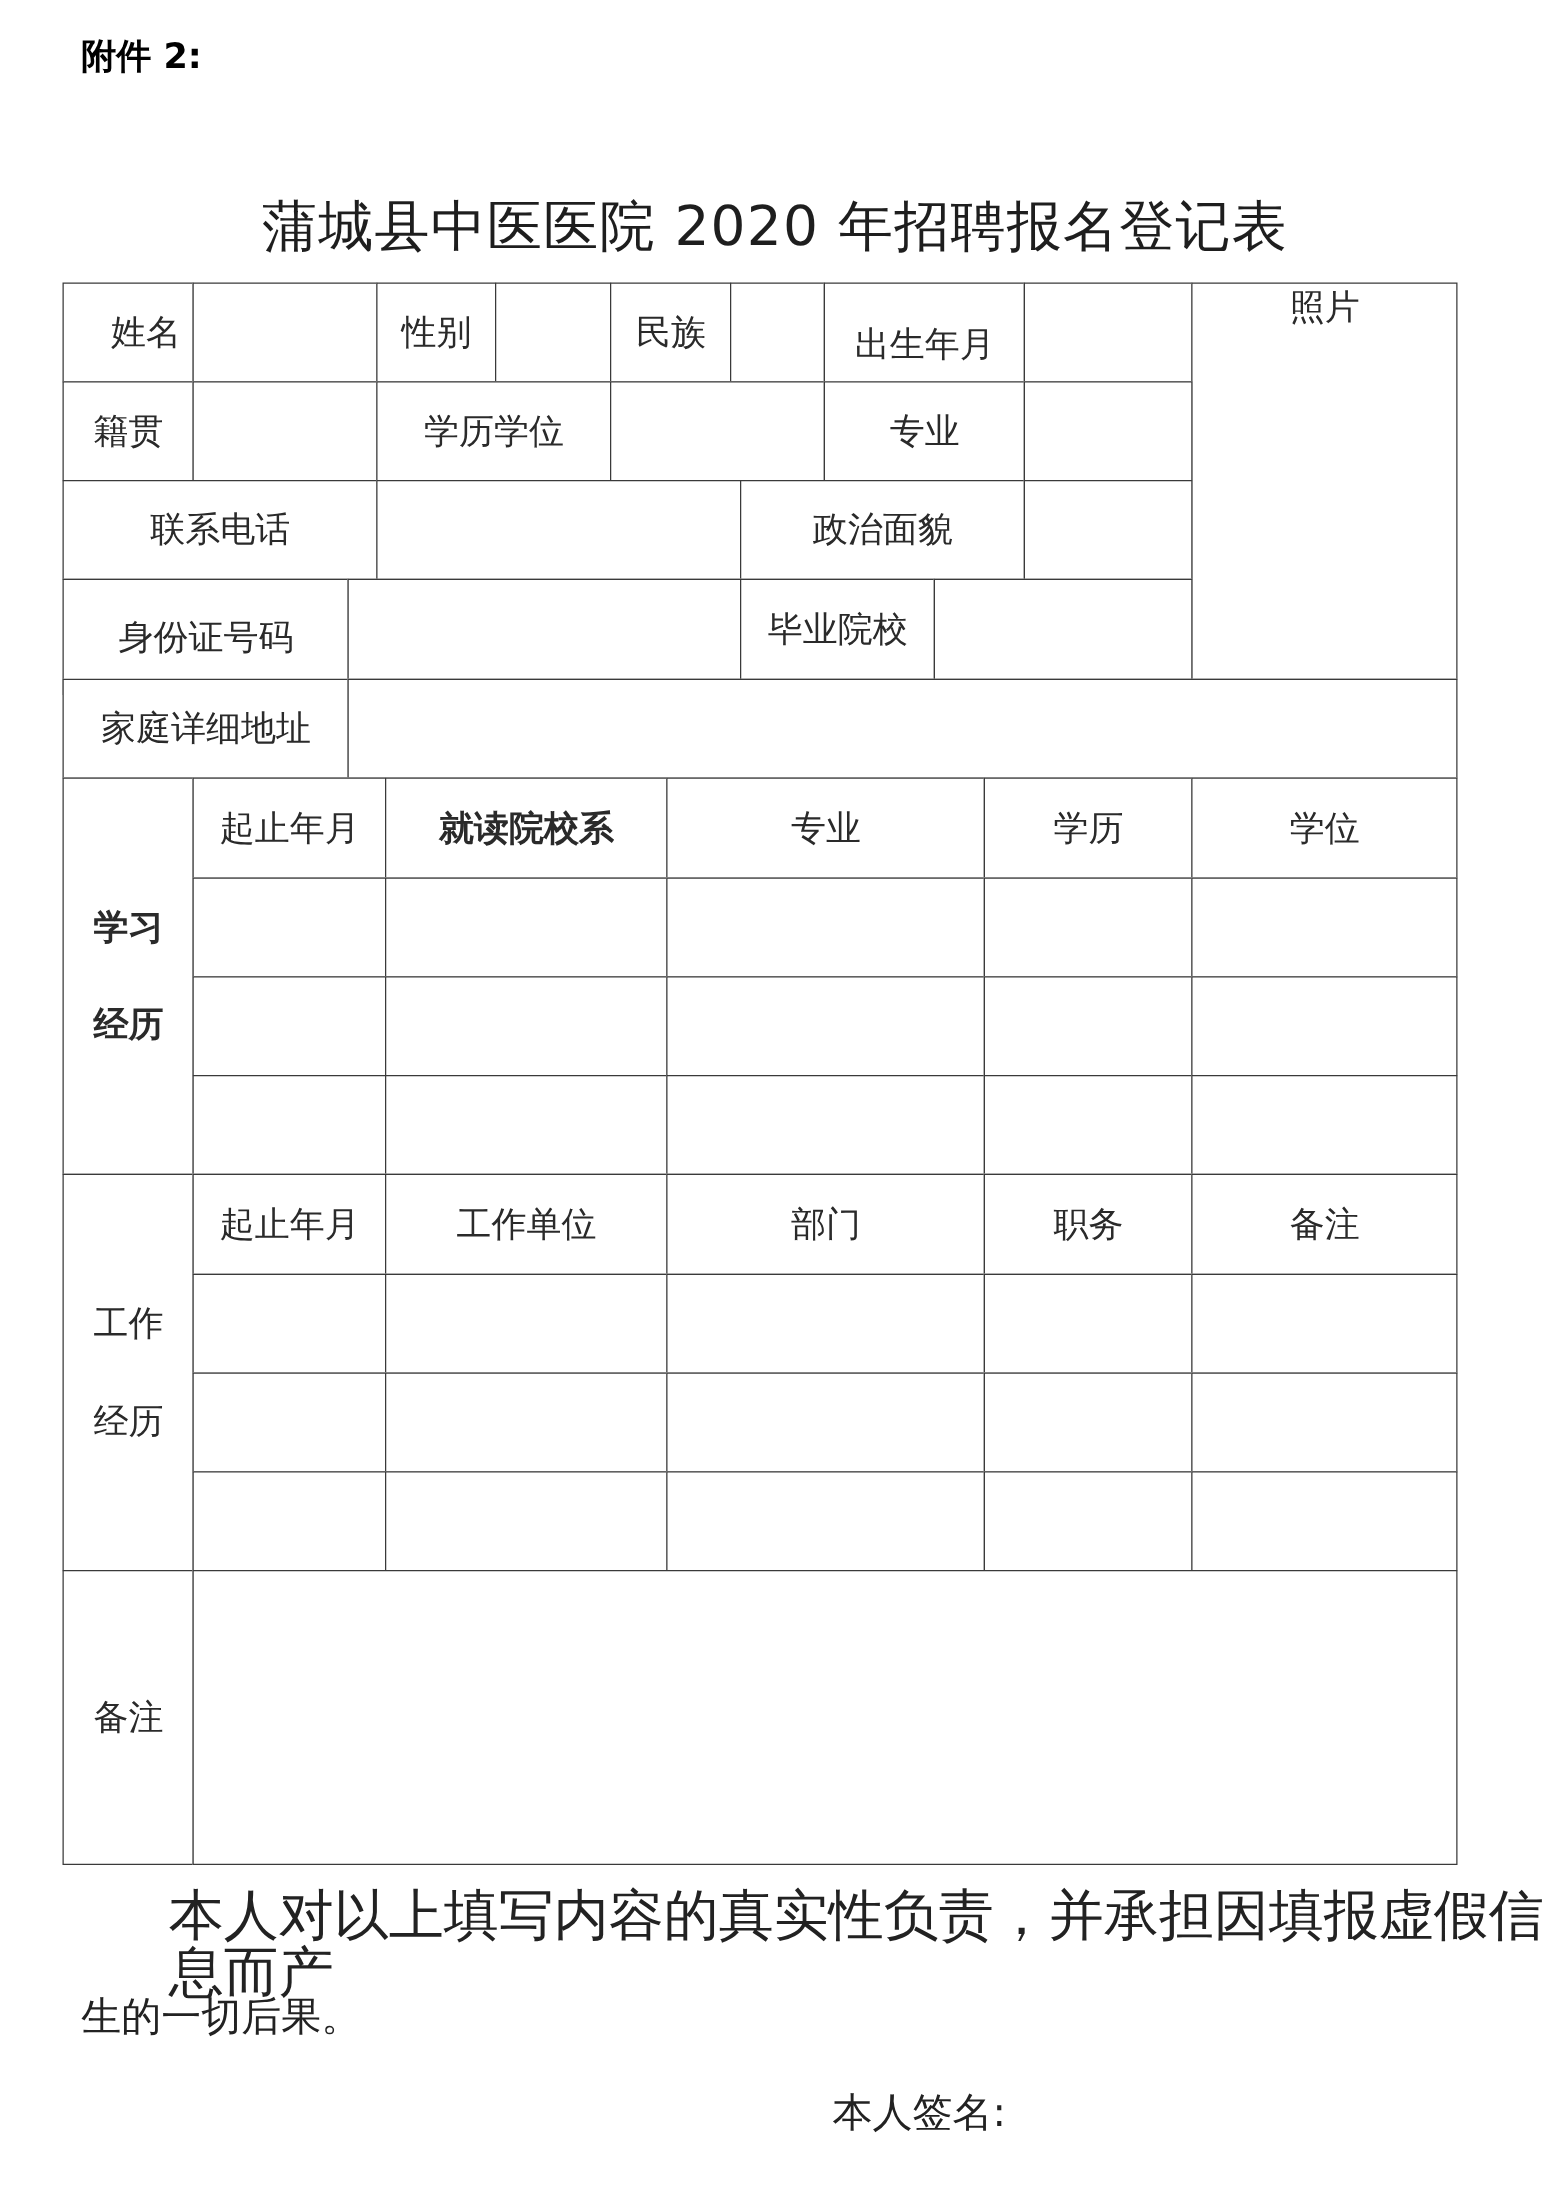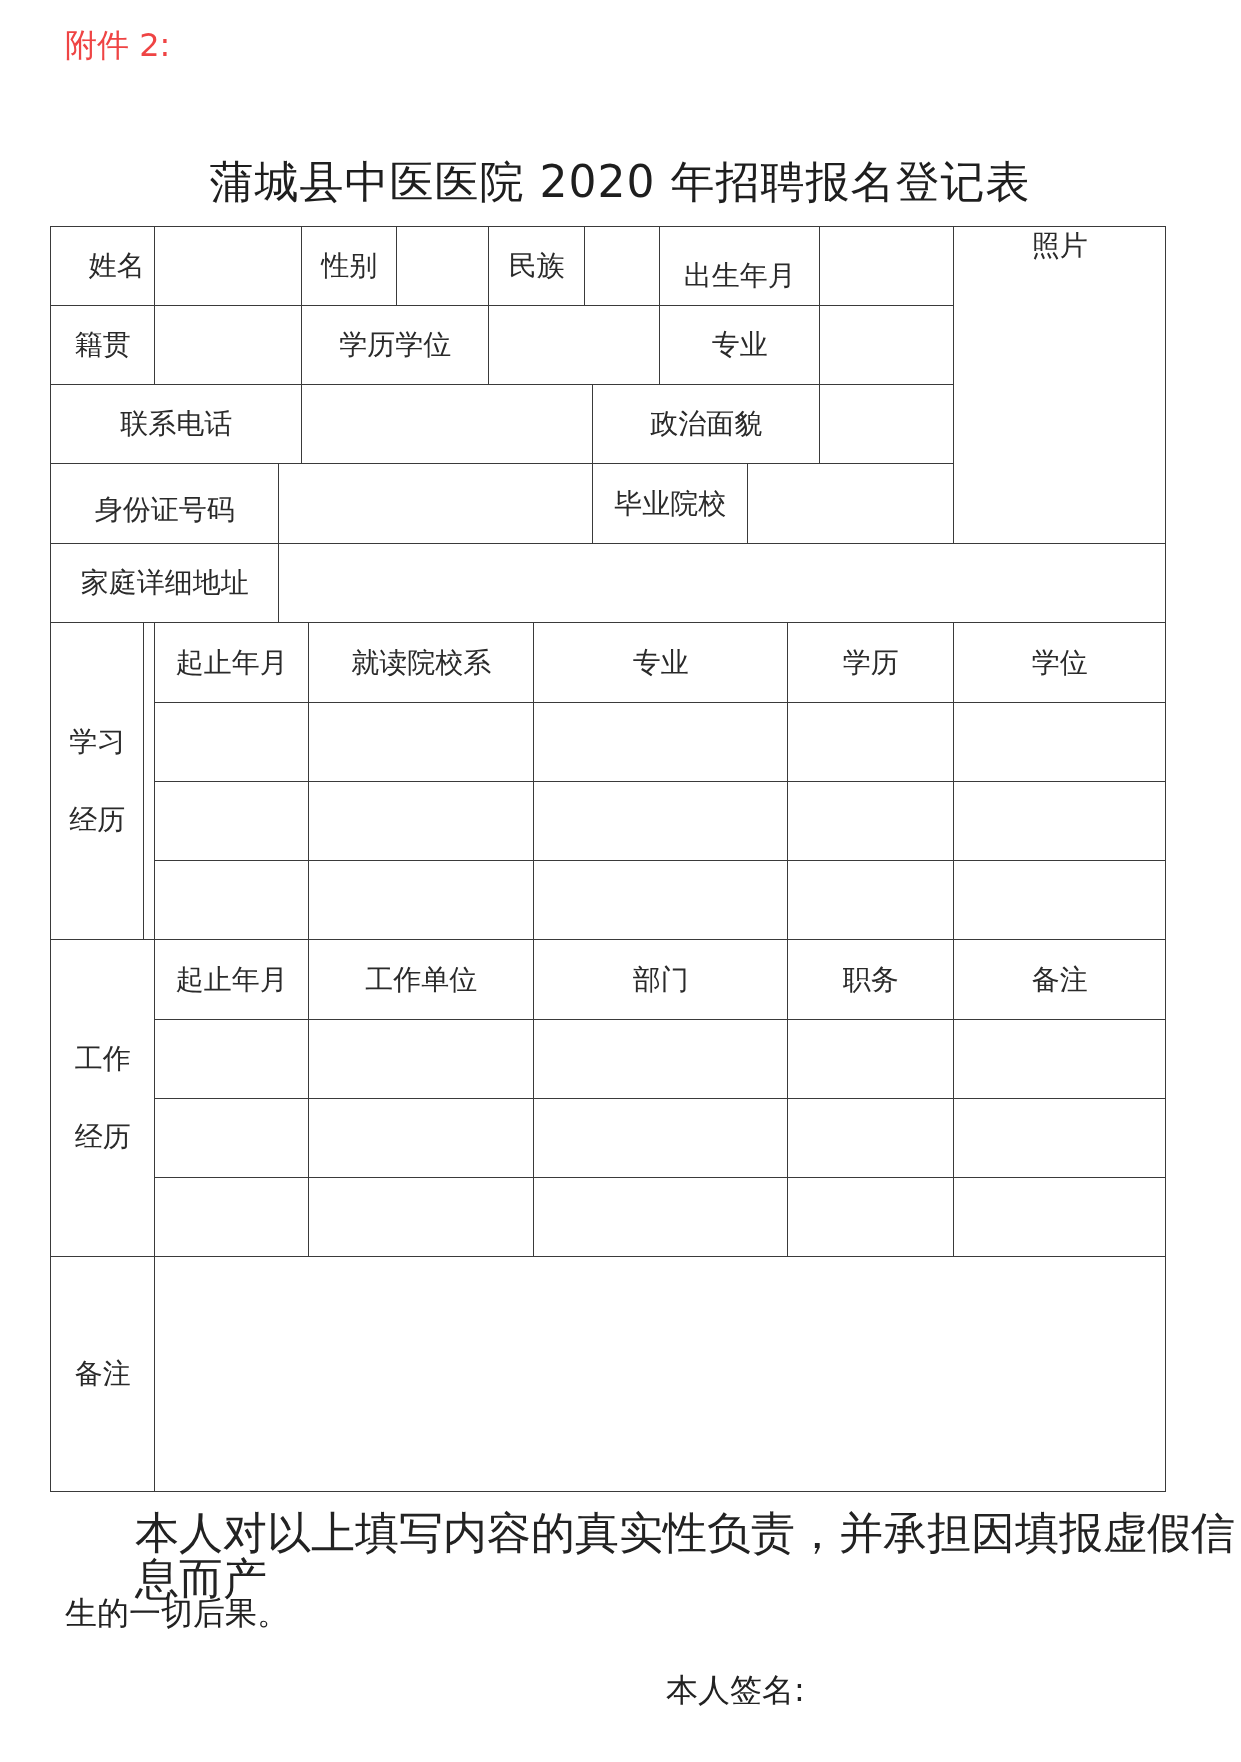--- a/index.html
+++ b/index.html
@@ -1,19 +1,19 @@
 <!DOCTYPE html>
 <html><head>
 <meta charset="utf-8">
 <style>
   html, body { margin:0; padding:0; background:#ffffff; }
   body { width:1241px; height:1762px; position:relative; overflow:hidden;
          font-family: "DejaVu Sans", "Liberation Sans", sans-serif; color:#222; }
   .abs { position:absolute; }
-  .attach { left:65px; top:22px; font-size:32px; line-height:46px; color:#ef4444; }
+  .attach { left:65px; top:22px; font-size:28px; line-height:46px; color:#000000;font-weight:bold; }
   .title { left:0; width:1100px; top:155px; text-align:center; font-size:44px; line-height:54px;
            color:#1e1e1e; letter-spacing:1px; }
   .cell { position:absolute; box-sizing:border-box; border:1.5px solid #3a3a3a;
           display:flex; align-items:center; justify-content:center;
           font-size:28px; color:#2a2a2a; background:#fff; margin-left:-0.75px; margin-top:-0.75px; }
   .cell.vert { flex-direction:column; }
   .cell.vert span { display:block; line-height:78px; }
   .stmt1 { left:135px; top:1510px; font-size:44px; line-height:46px; }
   .stmt2 { left:65px; top:1590px; font-size:32px; line-height:46px; }
   .sign { left:666px; top:1667px; font-size:32px; line-height:46px; }
@@ -75,28 +75,28 @@
   <div class="cell" style="left:593px;top:464px;width:156px;height:81px;">
       <span>毕业院校</span>
     </div>
   <div class="cell" style="left:748px;top:464px;width:207px;height:81px;"></div>
 
   <div class="cell" style="left:51px;top:544px;width:229px;height:80px;font-family:Liberation Mono, monospace;">
       <span>家庭详细地址</span>
     </div>
   <div class="cell" style="left:279px;top:544px;width:888px;height:80px;"></div>
 
-  <div class="cell vert" style="left:51px;top:623px;width:94px;height:318px;">
+  <div class="cell vert" style="left:51px;top:623px;width:105px;height:318px;font-weight:bold;">
     <span>学习</span>
     <span>经历</span>
   </div>
   <div class="cell" style="left:155px;top:623px;width:155px;height:81px;">
       <span>起止年月</span>
     </div>
-  <div class="cell" style="left:309px;top:623px;width:226px;height:81px;">
+  <div class="cell" style="left:309px;top:623px;width:226px;height:81px;font-weight:bold;">
       <span>就读院校系</span>
     </div>
   <div class="cell" style="left:534px;top:623px;width:255px;height:81px;">
       <span>专业</span>
     </div>
   <div class="cell" style="left:788px;top:623px;width:167px;height:81px;">
       <span>学历</span>
     </div>
   <div class="cell" style="left:954px;top:623px;width:213px;height:81px;">
       <span>学位</span>

